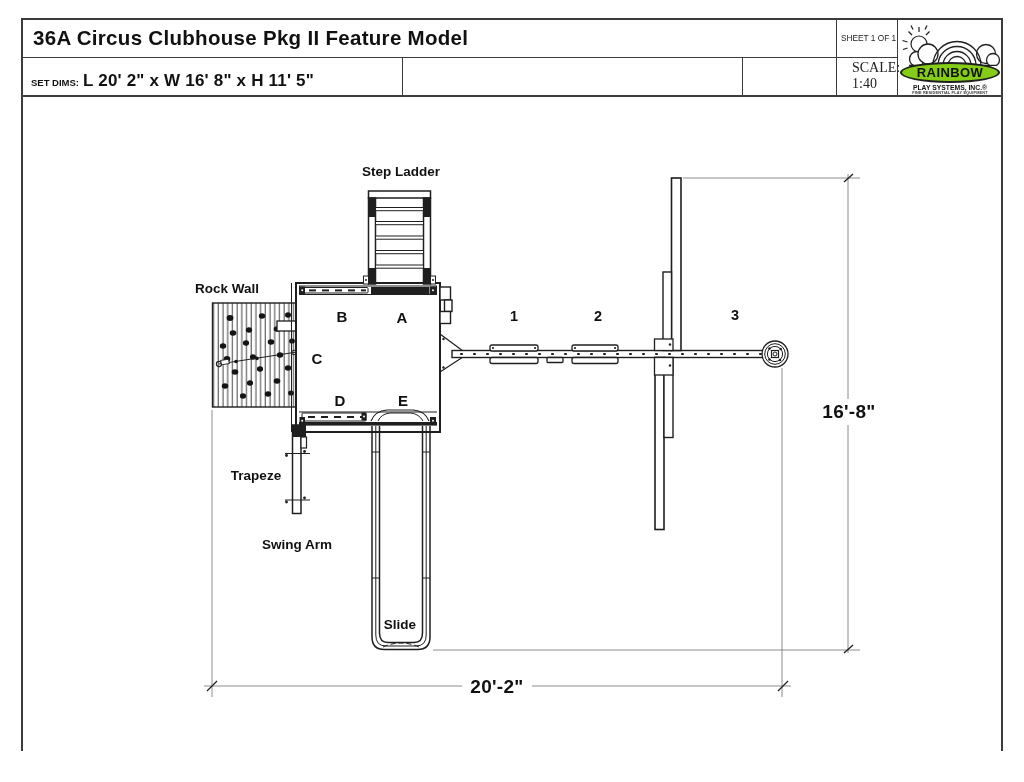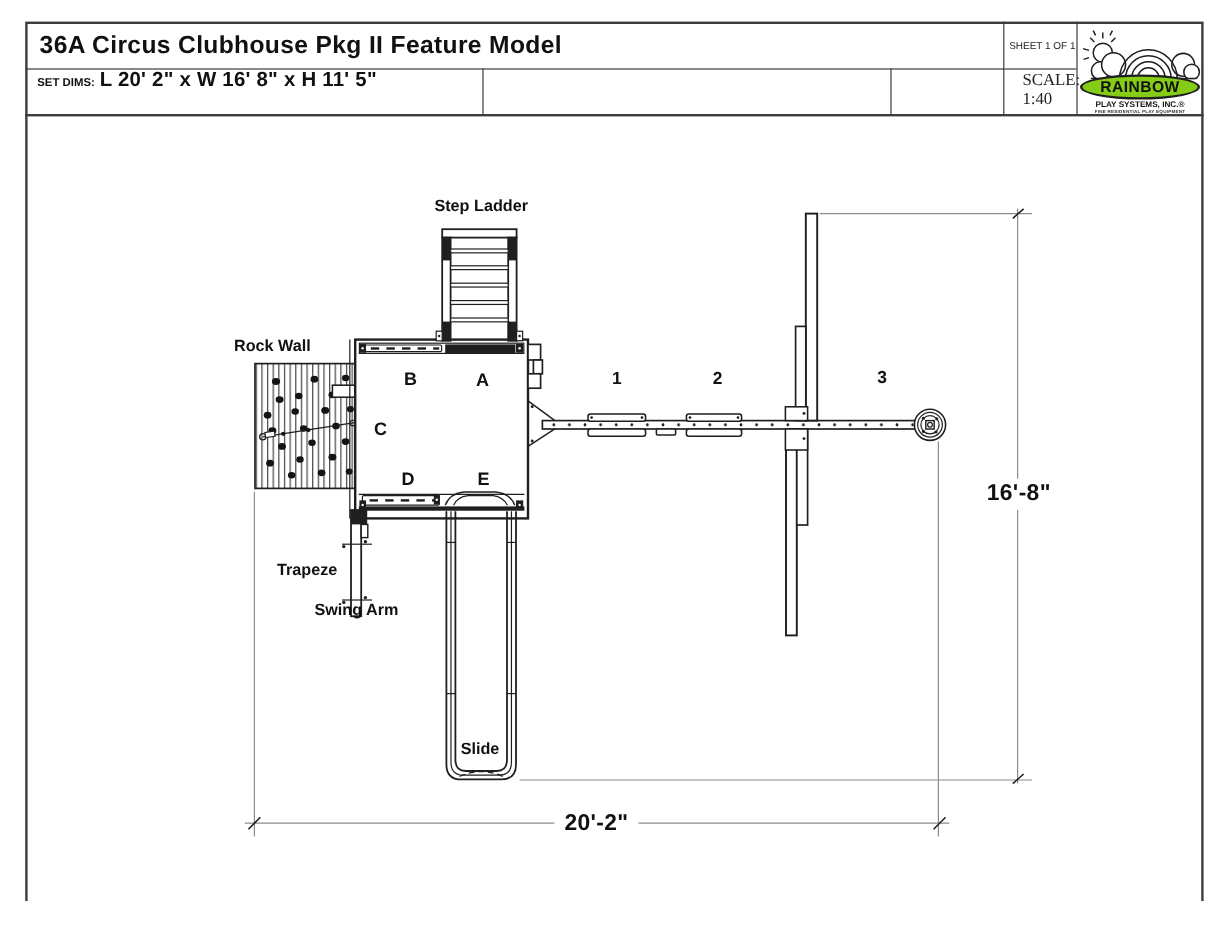--- a/index.html
+++ b/index.html
@@ -10,21 +10,21 @@
   .sheet-border{left:21px;top:18px;width:982px;height:737px;
     border:2px solid #3c3c3c;box-sizing:border-box;}
   .tb-line{background:#3c3c3c;}
   .cell{display:flex;align-items:center;color:#111;}
   .title-cell{left:23px;top:19px;width:808px;height:37px;padding-left:10px;
     font-size:20.5px;font-weight:700;letter-spacing:.3px;white-space:nowrap;}
   .sheet-cell{left:838px;top:20px;width:57px;height:35px;padding-left:3px;
     font-size:8.3px;font-weight:400;color:#222;}
   .scale-cell{left:838px;top:58px;width:57px;height:36px;padding-left:14px;
     font-size:14px;color:#222;font-family:Liberation Serif, serif;}
-  .dims-cell{align-items:baseline;white-space:nowrap;}
+  .dims-cell{align-items:baseline;padding-top:14px;white-space:nowrap;}
   .dims-label{font-size:9.5px;font-weight:600;margin-right:4px;}
   .dims-value{font-size:17px;font-weight:700;letter-spacing:.2px;}
   
   .logo-oval{left:900px;top:62px;width:100px;height:21px;border:2.2px solid #1f1f1f;
     border-radius:50%;background:#84cc16;display:flex;align-items:center;justify-content:center;
     font-size:13px;font-weight:700;letter-spacing:.4px;color:#111;box-sizing:border-box;}
   .logo-sub{left:897px;top:84px;width:106px;text-align:center;font-size:6.8px;
     font-weight:700;color:#111;}
   .logo-tag{left:897px;top:91px;width:106px;text-align:center;font-size:3.8px;
     font-weight:600;color:#333;letter-spacing:.2px;}
@@ -284,21 +284,21 @@
       <line x1="10" y1="45.5" x2="98" y2="45.5"></line>
     </g>
   </svg>
   <div class="abs logo-oval">RAINBOW</div>
   <div class="abs logo-sub">PLAY SYSTEMS, INC.®</div>
   <div class="abs logo-tag">FINE RESIDENTIAL PLAY EQUIPMENT</div>
 
   <div class="abs lbl lbl-part" style="left:401px;top:171px">Step Ladder</div>
   <div class="abs lbl lbl-part" style="left:227px;top:288px">Rock Wall</div>
   <div class="abs lbl lbl-part" style="left:256px;top:475px">Trapeze</div>
-  <div class="abs lbl lbl-part" style="left:297px;top:508px">Swing Arm</div>
+  <div class="abs lbl lbl-part" style="left:297px;top:544px">Swing Arm</div>
   <div class="abs lbl lbl-part" style="left:400px;top:624px">Slide</div>
 
   <div class="abs lbl lbl-letter" style="left:342px;top:316px">B</div>
   <div class="abs lbl lbl-letter" style="left:402px;top:317px">A</div>
   <div class="abs lbl lbl-letter" style="left:317px;top:358px">C</div>
   <div class="abs lbl lbl-letter" style="left:340px;top:400px">D</div>
   <div class="abs lbl lbl-letter" style="left:403px;top:400px">E</div>
 
   <div class="abs lbl lbl-num" style="left:514px;top:316px">1</div>
   <div class="abs lbl lbl-num" style="left:598px;top:316px">2</div>

